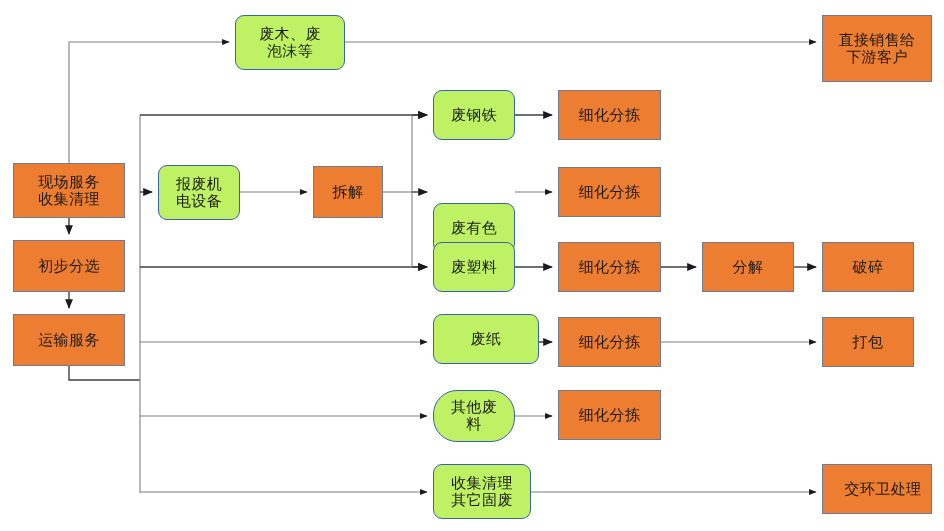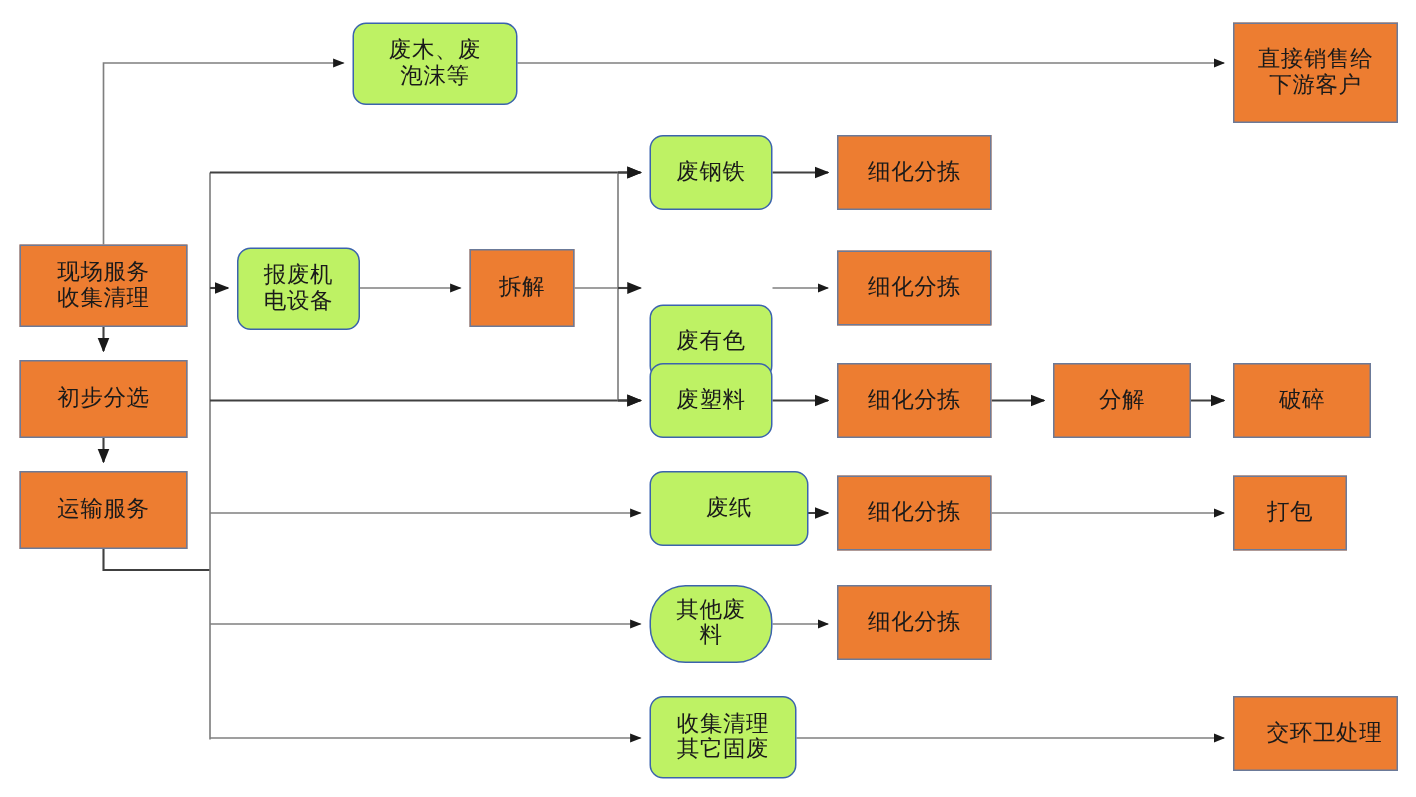--- a/index.html
+++ b/index.html
@@ -119,17 +119,17 @@
 料</span></div>
       <div class="node material" style="left: 433px; top: 464px; width: 98px; height: 55px;"><span class="node-label">收集清理
 其它固废</span></div>
       <div class="node process" style="left: 558px; top: 90px; width: 103px; height: 50px;"><span class="node-label">细化分拣</span></div>
       <div class="node process" style="left: 558px; top: 167px; width: 103px; height: 50px;"><span class="node-label">细化分拣</span></div>
       <div class="node process" style="left: 558px; top: 242px; width: 103px; height: 50px;"><span class="node-label">细化分拣</span></div>
       <div class="node process" style="left: 558px; top: 317px; width: 103px; height: 50px;"><span class="node-label">细化分拣</span></div>
       <div class="node process" style="left: 558px; top: 390px; width: 103px; height: 50px;"><span class="node-label">细化分拣</span></div>
       <div class="node process" style="left: 702px; top: 242px; width: 92px; height: 50px;"><span class="node-label">分解</span></div>
       <div class="node process" style="left: 822px; top: 242px; width: 92px; height: 50px;"><span class="node-label">破碎</span></div>
-      <div class="node process" style="left: 822px; top: 317px; width: 76px; height: 50px;"><span class="node-label">打包</span></div>
+      <div class="node process" style="left: 822px; top: 317px; width: 92px; height: 50px;"><span class="node-label">打包</span></div>
       <div class="node process" style="left: 822px; top: 464px; width: 110px; height: 50px; padding-left: 12px;"><span class="node-label">交环卫处理</span></div>
     </div>
 
 </div>
 
 </body></html>

